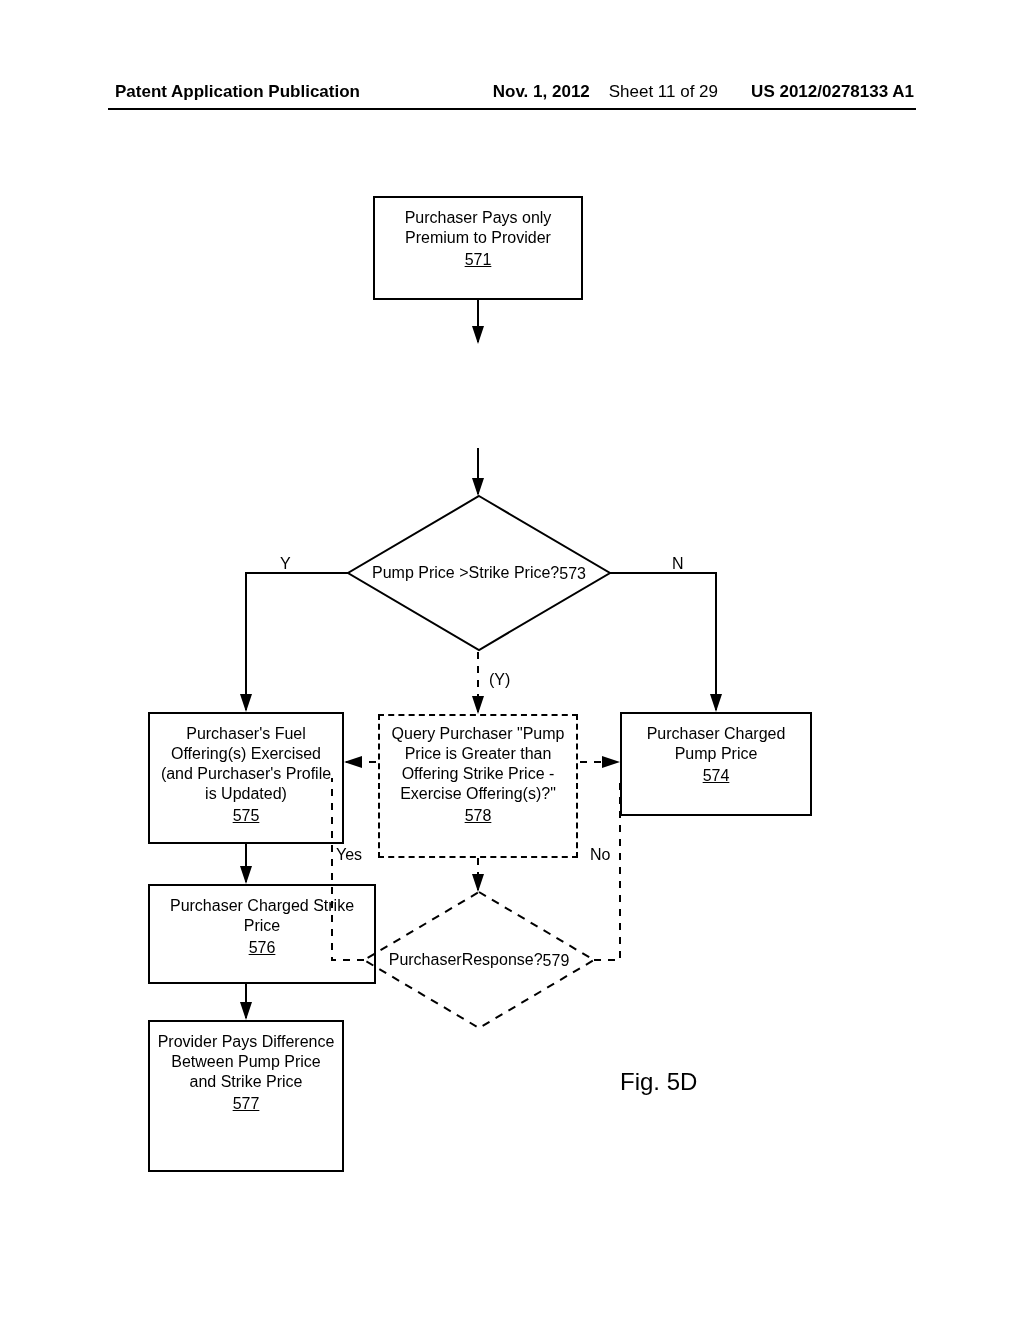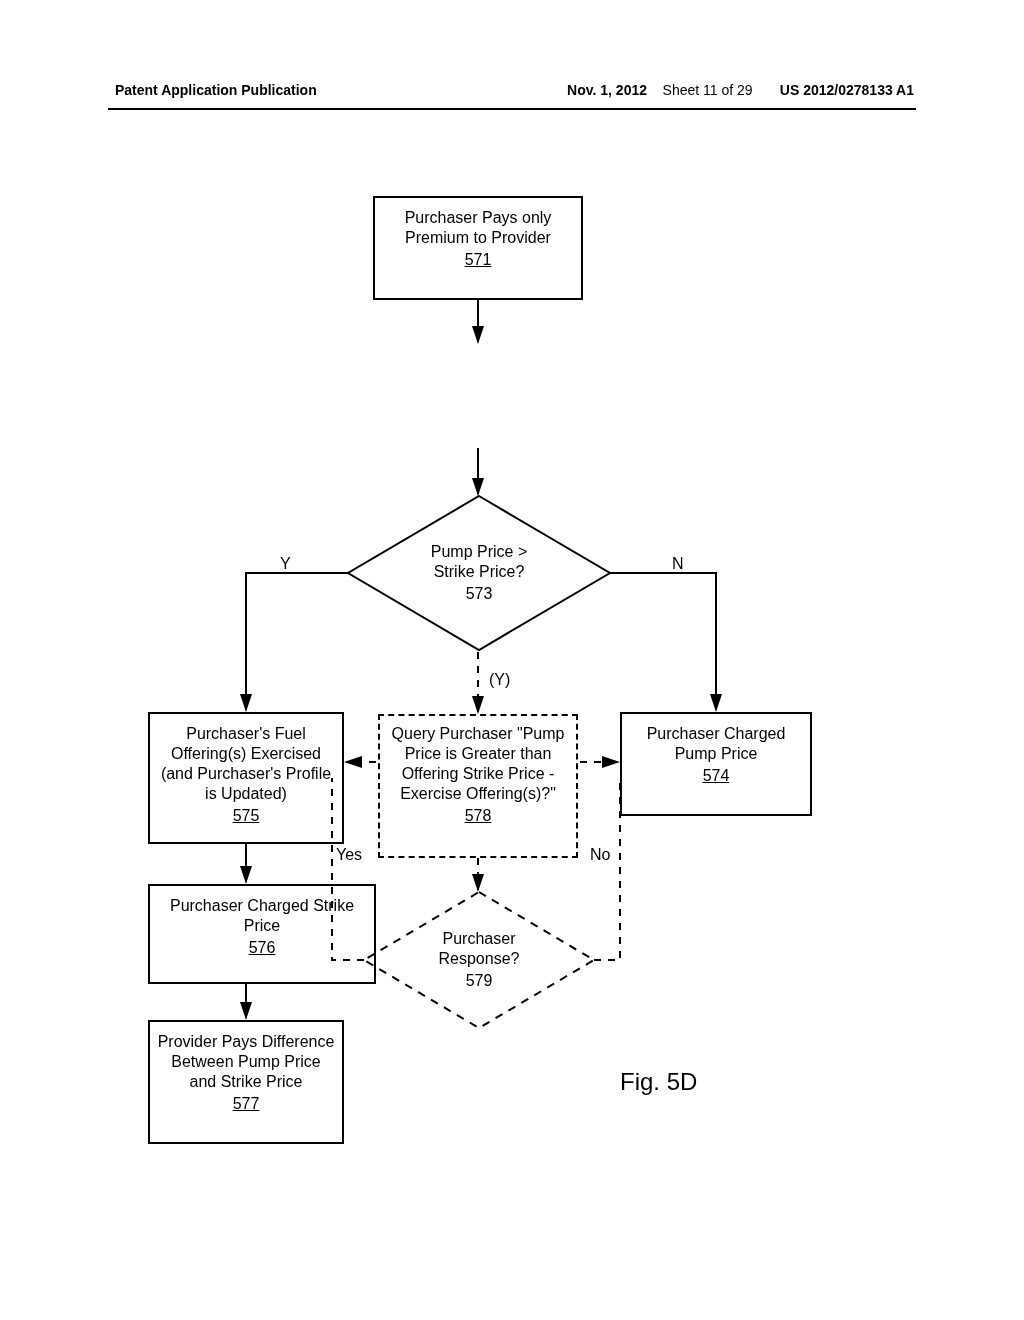--- a/index.html
+++ b/index.html
@@ -11,21 +11,21 @@
     position: relative;
   }
   .header {
     position: absolute;
     top: 82px;
     left: 0;
     width: 1024px;
     padding: 0 110px 0 115px;
     display: flex;
     justify-content: space-between;
-    font-size: 14px;
+    font-size: 17px;
   }
   .header-left { font-weight: bold; }
   .header-right { font-weight: normal; text-align: center; }
   .header-right .date { font-weight: bold; }
   .hr {
     position: absolute;
     top: 108px;
     left: 108px;
     width: 808px;
     height: 2px;
@@ -53,21 +53,20 @@
     margin-top: 2px;
   }
   .diamond {
     position: absolute;
   }
   .diamond svg { display: block; }
   .diamond .label {
     position: absolute;
     top: 0; left: 0; width: 100%; height: 100%;
     display: flex;
-    flex-direction: column;
     align-items: center;
     justify-content: center;
     text-align: center;
     font-size: 16px;
     line-height: 1.25;
   }
   .diamond .label .ref { margin-top: 2px; }
   .dashed-box {
     position: absolute;
     border: 2px dashed #000;
@@ -150,21 +149,21 @@
     <svg width="234" height="140">
       <polygon points="117,2 232,70 117,138 2,70" fill="none" stroke="#000" stroke-width="2" stroke-dasharray="8,7"></polygon>
     </svg>
     <div class="label">
       <span>Purchaser</span>
       <span>Response?</span>
       <span class="ref">579</span>
     </div>
   </div>
 
-  <div class="box" style="left:148px; top:1020px; width:196px; height:124px;">
+  <div class="box" style="left:148px; top:1020px; width:196px; height:152px;">
     <span>Provider Pays Difference Between Pump Price and Strike Price</span>
     <span class="ref">577</span>
   </div>
 
   <div class="edge-label" style="left:280px; top:555px;">Y</div>
   <div class="edge-label" style="left:672px; top:555px;">N</div>
   <div class="edge-label" style="left:489px; top:671px;">(Y)</div>
   <div class="edge-label" style="left:336px; top:846px;">Yes</div>
   <div class="edge-label" style="left:590px; top:846px;">No</div>
 

